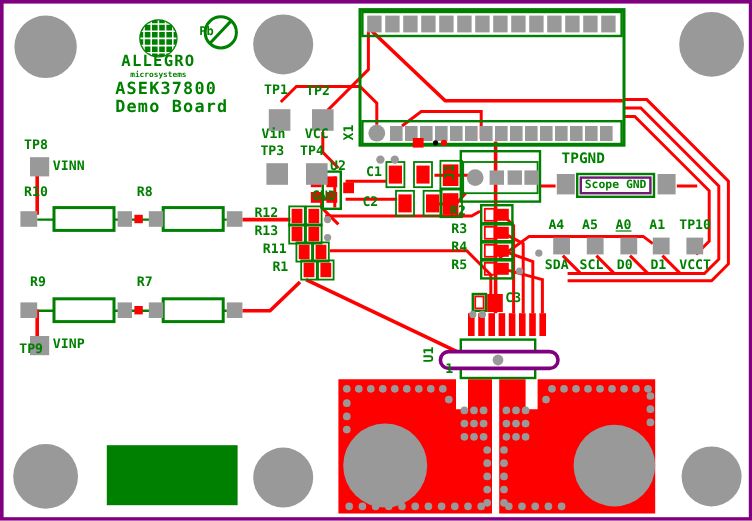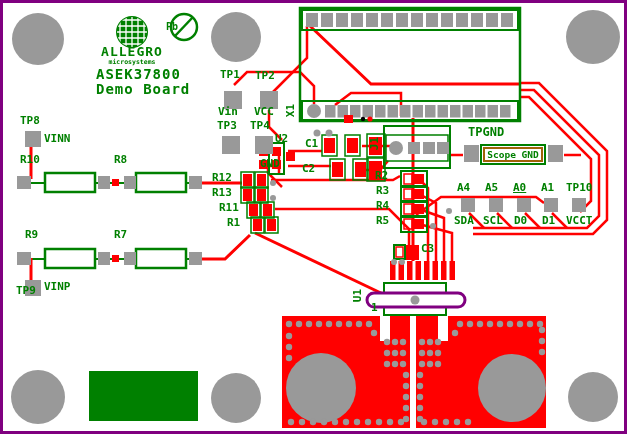--- a/index.html
+++ b/index.html
@@ -16,21 +16,21 @@
   .vlbl{transform:rotate(-90deg);transform-origin:center;}
   .big{font-size:14px;letter-spacing:1px;}
   .mid{font-size:12px;}
   .tiny{font-size:6.5px;letter-spacing:0;}
   .logo{font-size:13px;letter-spacing:1px;}
   .scopebox{
     position:absolute;left:477px;top:141px;width:66px;height:21px;z-index:3;
     border:2px solid #008000;box-sizing:border-box;display:flex;align-items:center;justify-content:center;
   }
   .scopebox span{
-    border:2px solid #a16207;padding:0 2px;color:#008000;
+    border:2px solid #701a75;padding:0 2px;color:#008000;
     font:bold 9.5px "DejaVu Sans Mono",monospace;line-height:1.2;white-space:nowrap;
   }
 </style>
 </head>
 <body>
 
 <div class="board">
 
 <svg id="art" width="627" height="434" viewBox="0 0 627 434">
   <defs>

